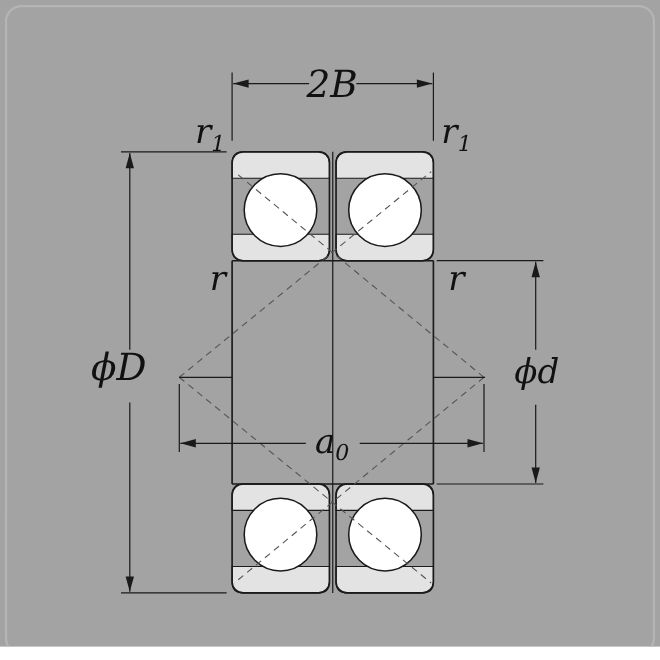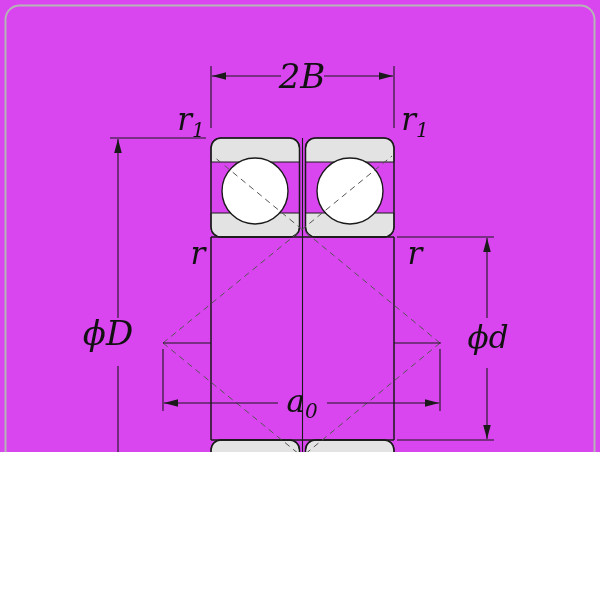--- a/index.html
+++ b/index.html
@@ -2,23 +2,23 @@
 <html><head>
 <meta charset="utf-8">
 <style>
   html, body {
     margin: 0;
     padding: 0;
     background: #ffffff;
   }
   .stage {
     width: 600px;
-    height: 452px;
+    height: 588px;
     position: relative;
-    background: #d946ef;
+    background: #a3a3a3;
     overflow: hidden;
     text-decoration: underline;
   }
   svg { display: block; }
   .outline  { stroke: #1a1a1a; stroke-width: 1.5; fill: none; }
   .thin     { stroke: #1a1a1a; stroke-width: 1.1; fill: none; }
   .dim      { stroke: #1a1a1a; stroke-width: 1.1; fill: none; }
   .dashed   { stroke: #555555; stroke-width: 1; fill: none; stroke-dasharray: 6 4.5; }
   .band     { stroke: #1a1a1a; stroke-width: 1; }
   .ball     { fill: #ffffff; stroke: #1a1a1a; stroke-width: 1.4; }

